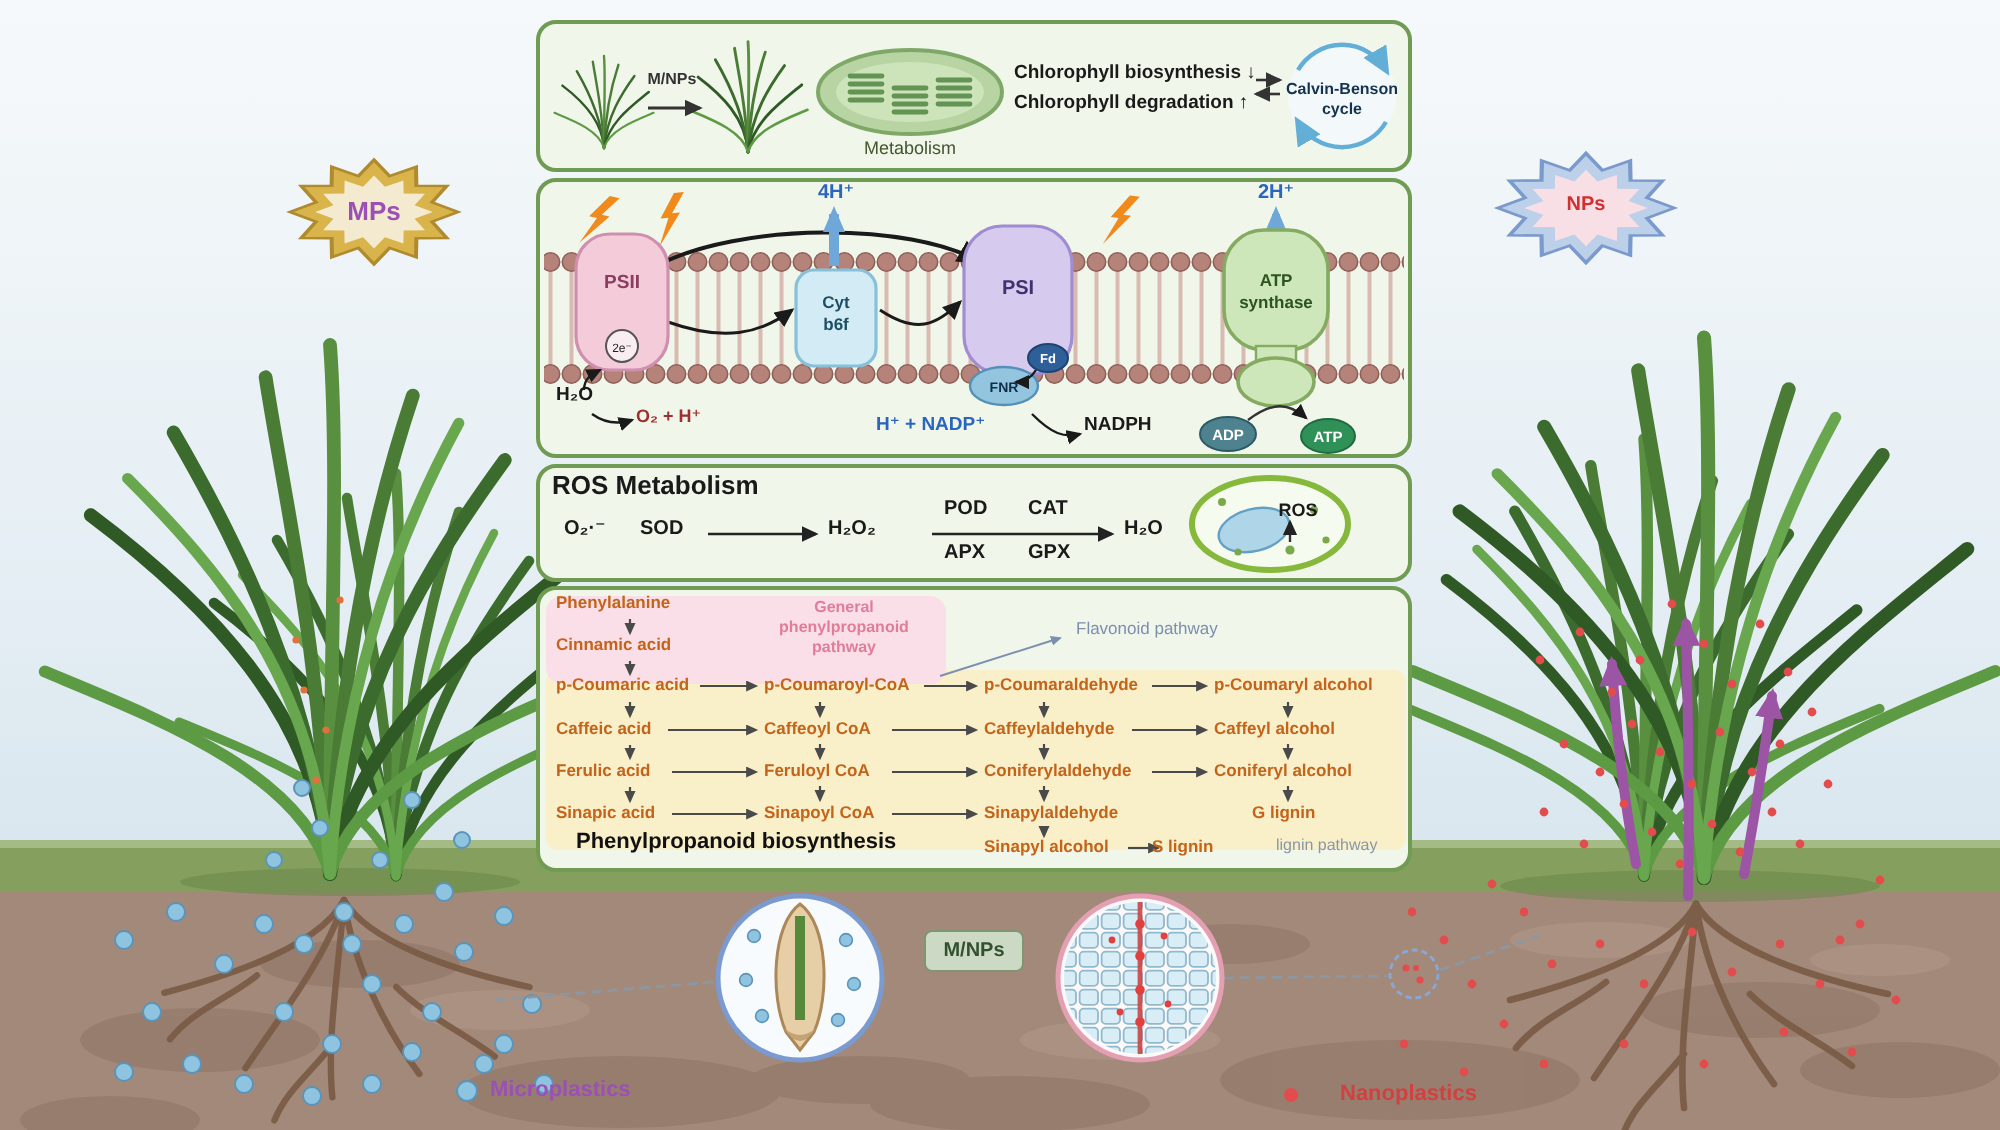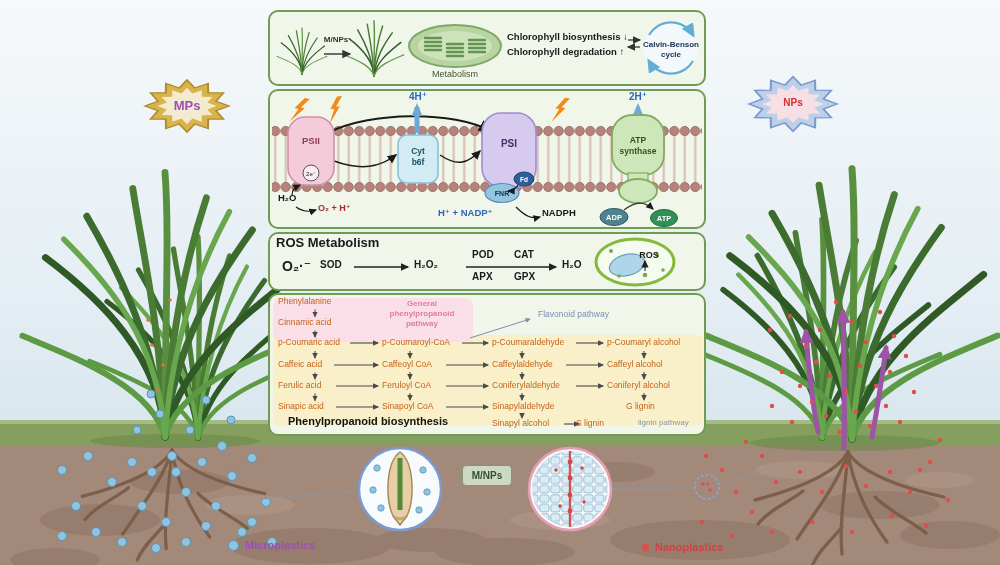--- a/index.html
+++ b/index.html
@@ -6,21 +6,21 @@
   body{margin:0;background:#ffffff}
   .stage{position:relative;width:1000px;height:565px;overflow:hidden;
          font-family:"Liberation Sans","DejaVu Sans",sans-serif;background:#eef3f7}
   svg{display:block}
   .abs{position:absolute}
   .panel{position:absolute;border:2px solid #6f9c52;border-radius:10px;background:#f0f6ea}
   .lbl{position:absolute;white-space:nowrap;line-height:1.12;color:#1a1a1a}
   .b{font-weight:bold}
   .ctr{text-align:center}
   .wrap{white-space:normal}
-  .compound{position:absolute;font-size:8.5px;font-weight:normal;color:#c4641a;white-space:nowrap;line-height:1.1}
+  .compound{position:absolute;font-size:8.5px;font-weight:bold;color:#c4641a;white-space:nowrap;line-height:1.1}
   .blue{color:#2a66bd}
 </style>
 </head>
 <body>
 
 <div class="stage">
 
   <svg class="abs" style="left:0;top:0" width="1000" height="565" viewBox="0 0 1000 565">
     <defs>
       <linearGradient id="sky" x1="0" y1="0" x2="0" y2="1">
@@ -432,21 +432,21 @@
             <circle cx="10" cy="13" r="2.3"></circle>
             <circle cx="-16" cy="14" r="1.8"></circle>
           <circle cx="22" cy="-7" r="2"></circle>
             <circle cx="28" cy="8" r="1.8"></circle>
         </g>
         <text x="14" y="-4" text-anchor="middle" font-size="9" font-weight="bold" fill="#1a1a1a">ROS</text>
         <line x1="10" y1="9" x2="10" y2="-1" stroke="#333" stroke-width="1.2" marker-end="url(#rD)"></line>
       </g>
     </svg>
     <div class="lbl b" style="left:6px;top:2px;font-size:13px">ROS Metabolism</div>
-    <div class="lbl b" style="left:12px;top:25px;font-size:14px">O₂·⁻</div>
+    <div class="lbl b" style="left:12px;top:25px;font-size:10px">O₂·⁻</div>
     <div class="lbl b" style="left:50px;top:25px;font-size:10px">SOD</div>
     <div class="lbl b" style="left:144px;top:25px;font-size:10px">H₂O₂</div>
     <div class="lbl b" style="left:202px;top:15px;font-size:10px">POD</div>
     <div class="lbl b" style="left:244px;top:15px;font-size:10px">CAT</div>
     <div class="lbl b" style="left:202px;top:37px;font-size:10px">APX</div>
     <div class="lbl b" style="left:244px;top:37px;font-size:10px">GPX</div>
     <div class="lbl b" style="left:292px;top:25px;font-size:10px">H₂O</div>
   </div>
 
   <div class="panel" style="left:268px;top:293px;width:438px;height:143px">
@@ -533,18 +533,18 @@
   </div>
 
   <div class="abs" style="left:462px;top:465px;width:50px;height:21px;background:#ccd9c4;border:1.5px solid #7f9670;border-radius:4px;
        text-align:center;line-height:19px;font-size:10px;font-weight:bold;color:#33502f">M/NPs</div>
 
   <div class="abs" style="left:228px;top:539px;display:flex;align-items:center;gap:6px">
     <span style="display:inline-block;width:11px;height:11px;border-radius:50%;background:#8ec4e0;border:1px solid #5b94b8"></span>
     <span class="b" style="font-size:11px;color:#9a50b5">Microplastics</span>
   </div>
 
-  <div class="abs" style="left:642px;top:541px;display:flex;align-items:center;gap:6px">
+  <div class="abs" style="left:642px;top:541px;display:flex;align-items:center;gap:21px">
     <span style="display:inline-block;width:7px;height:7px;border-radius:50%;background:#e24c4c"></span>
     <span class="b" style="font-size:11px;color:#d24040">Nanoplastics</span>
   </div>
 
 </div>
 
 </body></html>

